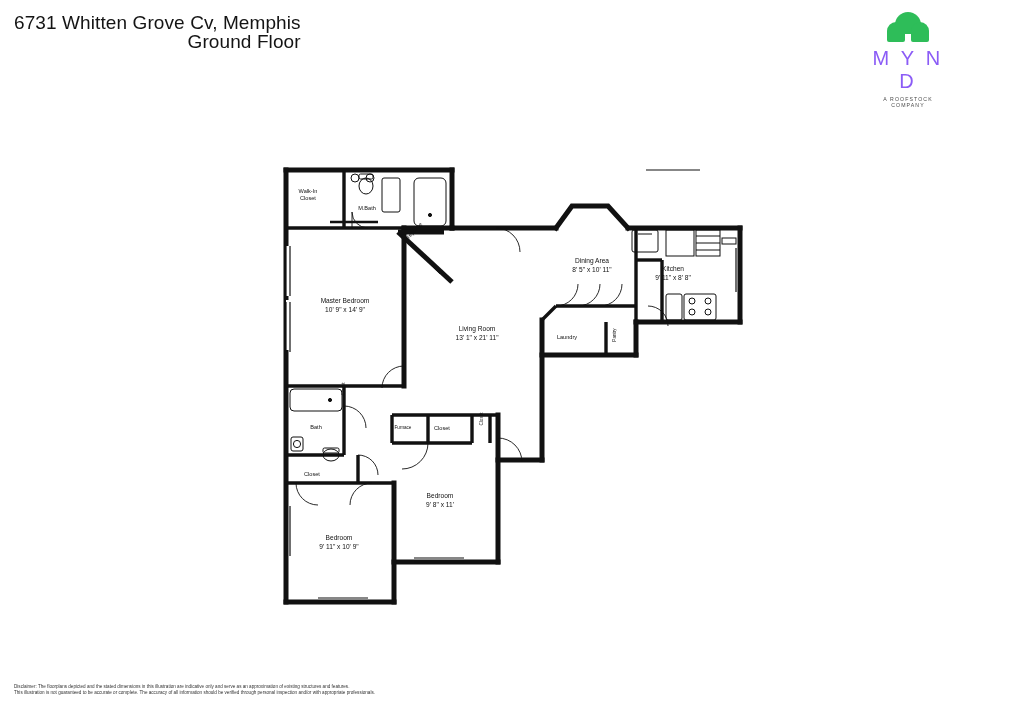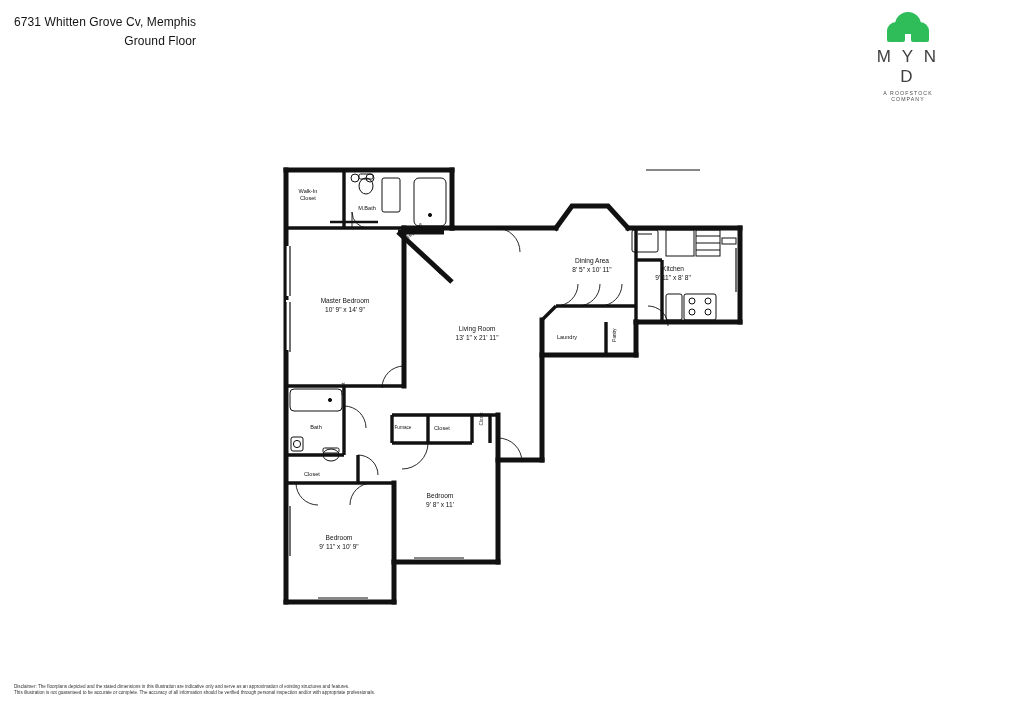--- a/index.html
+++ b/index.html
@@ -14,21 +14,21 @@
     font-family: "Liberation Sans", sans-serif;
     color: #1a1a1a;
     overflow: hidden;
   }
 
   
   #header-title {
     position: absolute;
     left: 14px;
     top: 13px;
-    font-size: 12px;
+    font-size: 19px;
     line-height: 19px;
     font-weight: 400;
     color: #141414;
     letter-spacing: 0.1px;
   }
   #header-title .line2 { display: block; text-align: right; }
 
   
   #brand-logo {
     position: absolute;
@@ -56,23 +56,23 @@
   #brand-logo .mark .peak {
     position: absolute;
     left: 9px;
     top: 0;
     width: 26px;
     height: 22px;
     background: #2ebd59;
     border-radius: 13px 13px 0 0;
   }
   #brand-logo .wordmark {
-    font-size: 17px;
+    font-size: 20px;
     letter-spacing: 3.2px;
-    color: #404040;
+    color: #8b5cf6;
     font-weight: 400;
   }
   #brand-logo .tagline {
     margin-top: 3px;
     font-size: 5.2px;
     letter-spacing: 1.1px;
     color: #4a4a4a;
   }
 
   

